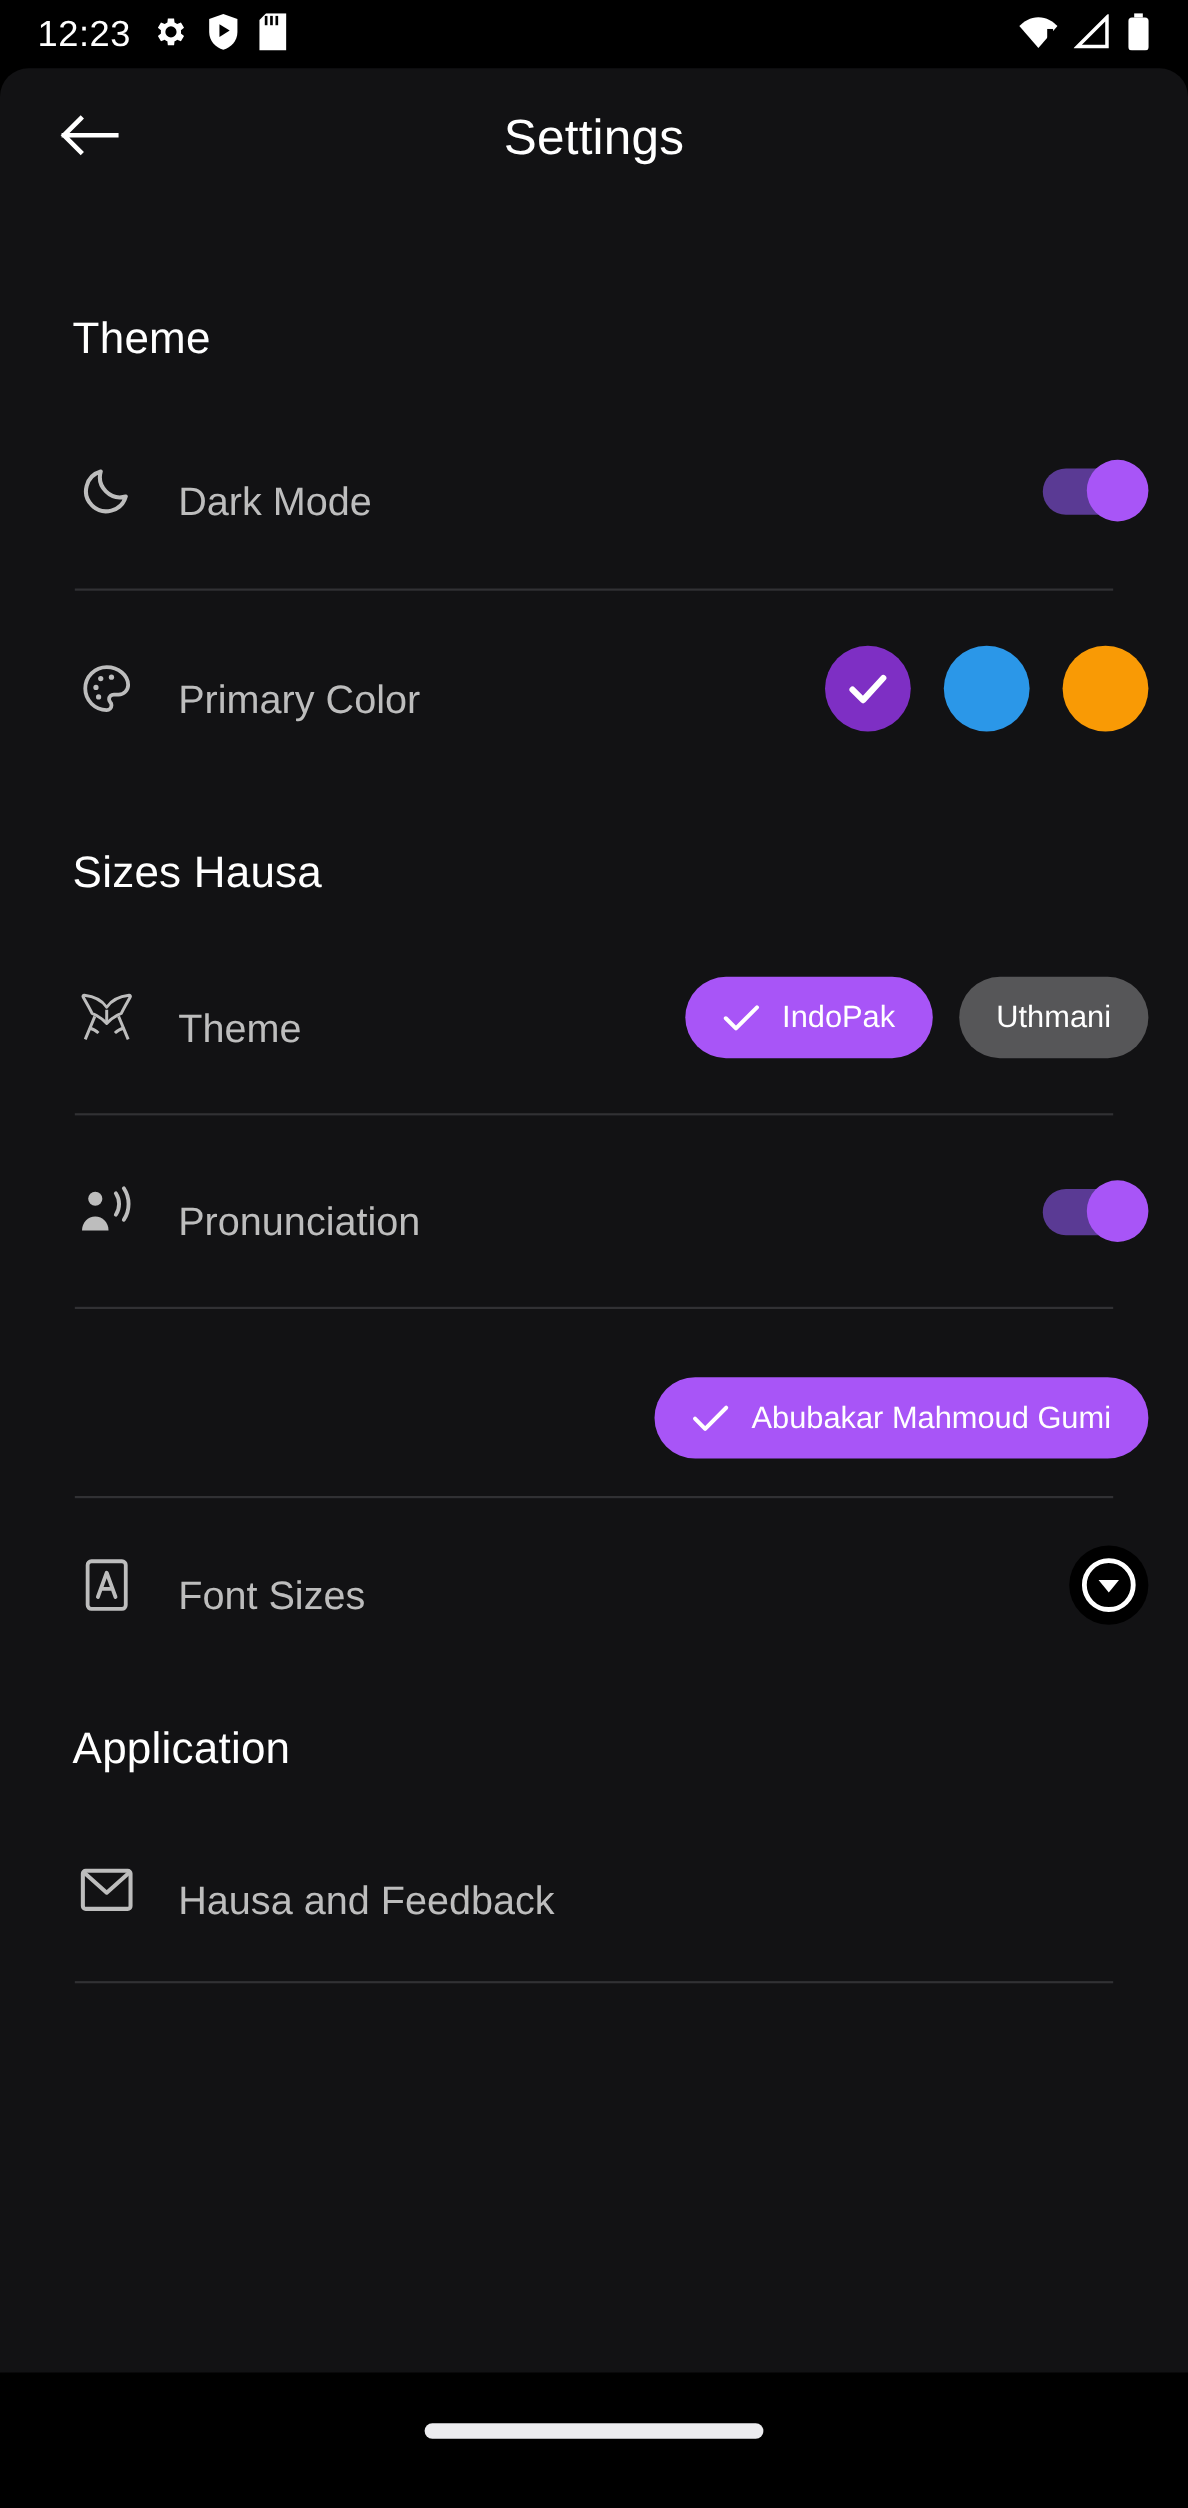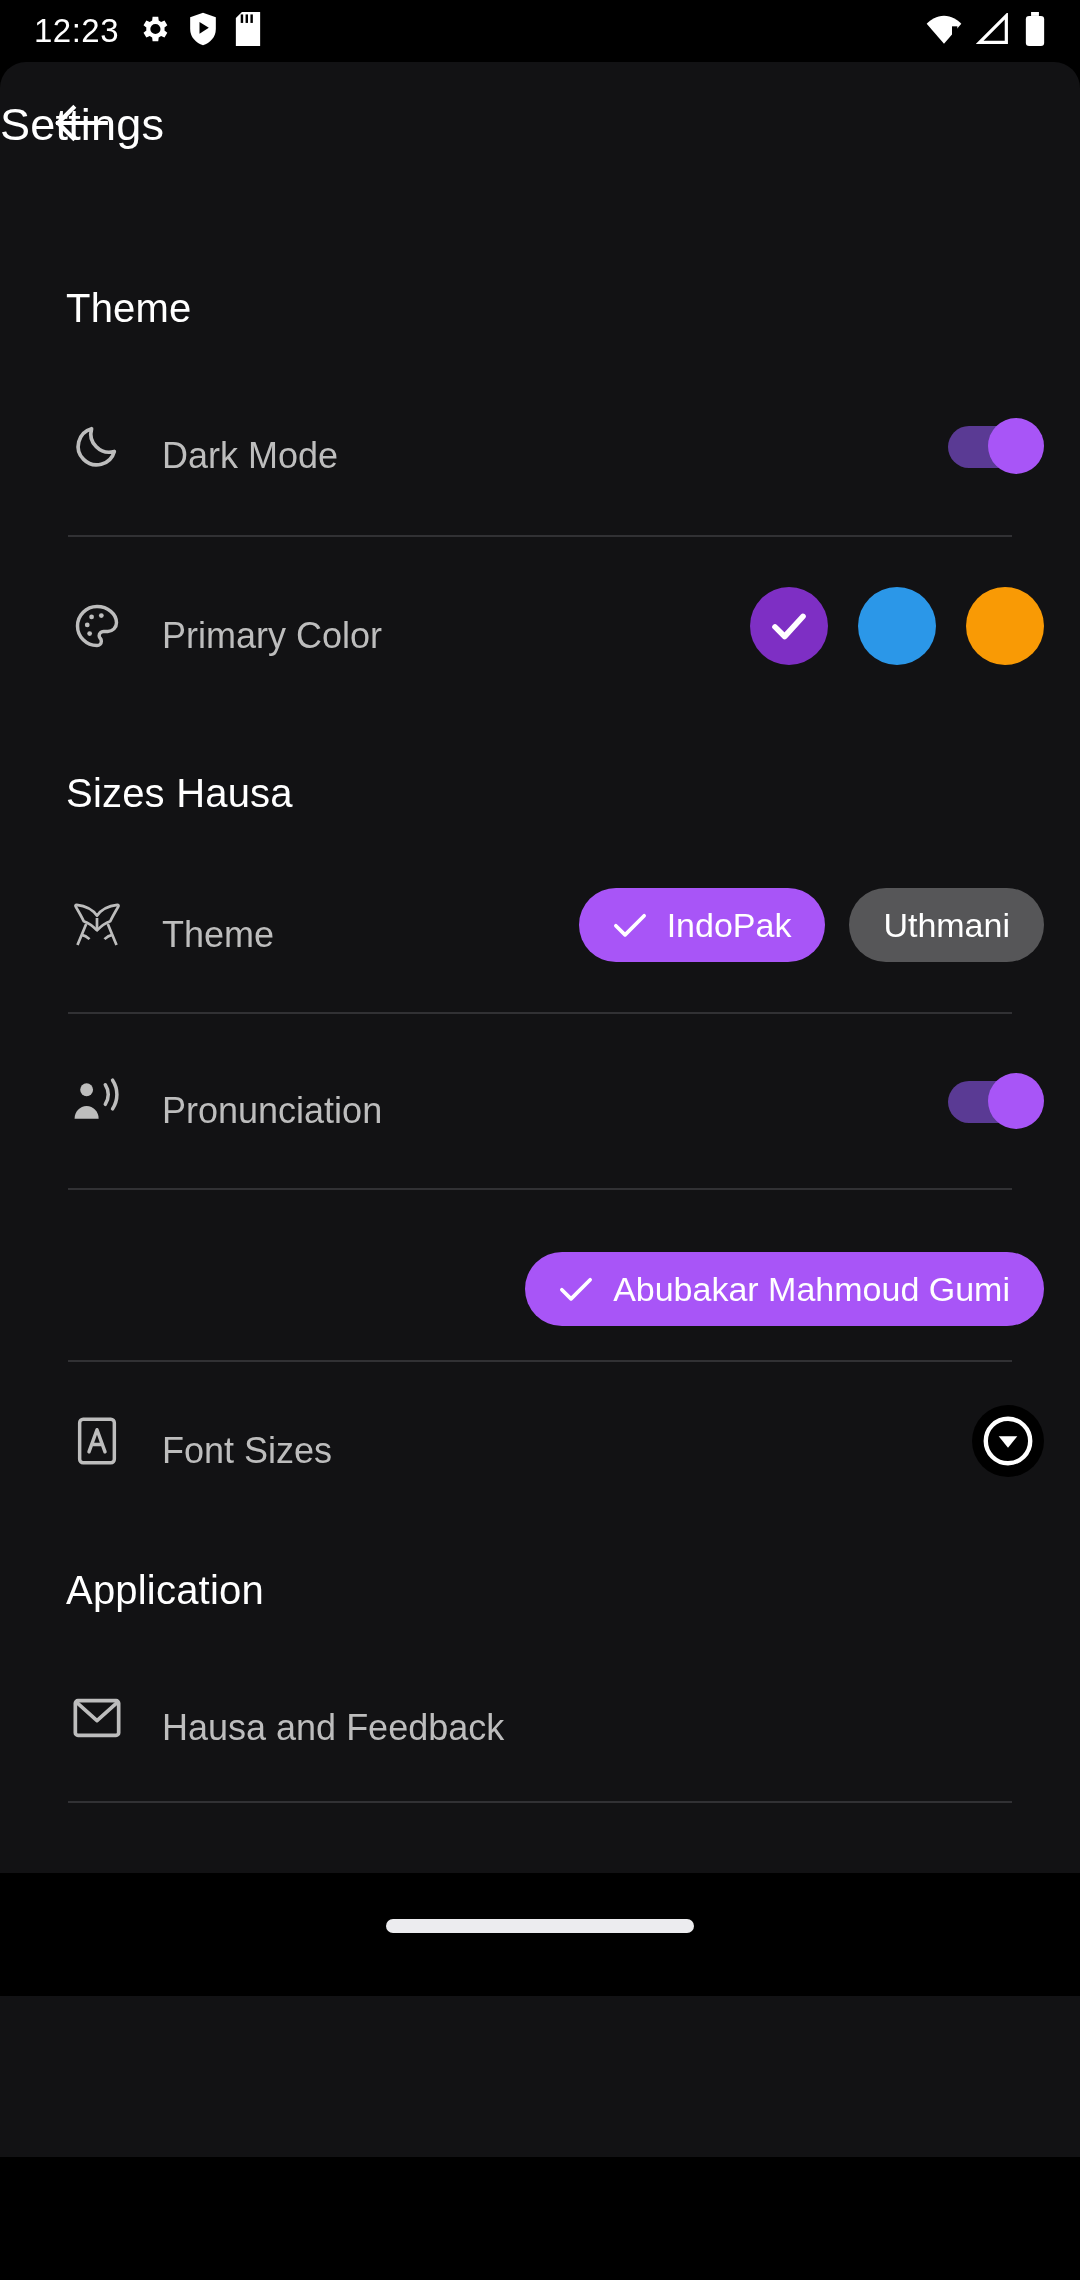--- a/index.html
+++ b/index.html
@@ -2,21 +2,21 @@
 <html><head>
 <meta charset="utf-8">
 <style>
   * { margin:0; padding:0; box-sizing:border-box; }
   html, body {
     width:1080px; height:2280px;
     background:#000;
     font-family:"Liberation Sans", sans-serif;
     overflow:hidden;
   }
-  .phone { position:relative; width:1080px; height:1996px; background:#000; }
+  .phone { position:relative; width:1080px; height:2280px; background:#000; }
 
   
   .statusbar {
     position:absolute; top:0; left:0; width:1080px; height:62px;
     background:#000; display:flex; align-items:center;
     padding:0 34px; color:#fff;
   }
   .sb-left { display:flex; align-items:center; gap:18px; }
   .sb-clock { font-size:33px; letter-spacing:0.5px; color:#fff; }
   .sb-right { margin-left:auto; display:flex; align-items:center; gap:14px; }
@@ -32,21 +32,21 @@
 
   
   .appbar { position:relative; height:126px; }
   .back-btn {
     position:absolute; left:46px; top:50%; transform:translateY(-50%);
     width:70px; height:70px; display:flex; align-items:center; justify-content:center;
     cursor:pointer;
   }
   .appbar-title {
     position:absolute; left:0; right:0; top:50%; transform:translateY(-50%);
-    text-align:left; color:#ffffff; font-size:45px; font-weight:400;
+    text-align:center; color:#ffffff; font-size:45px; font-weight:400;
     letter-spacing:0.2px;
   }
 
   
   .section-title {
     color:#ffffff; font-size:40px; font-weight:400;
     padding:0 0 0 66px; letter-spacing:0.2px;
   }
 
   
@@ -89,21 +89,21 @@
     width:78px; height:78px; border-radius:50%;
     display:flex; align-items:center; justify-content:center; cursor:pointer;
   }
   .swatch-check { width:42px; height:42px; }
 
   
   .chips { display:flex; align-items:center; gap:24px; }
   .chip {
     display:flex; align-items:center; gap:20px;
     height:74px; padding:12px 34px; border-radius:37px;
-    font-size:34px; color:#ffffff; cursor:pointer; white-space:nowrap;
+    font-size:28px; color:#ffffff; cursor:pointer; white-space:nowrap;
   }
   .chip.selected { background:#a855f7; }
   .chip.unselected { background:#565658; }
   .chip-check { width:34px; height:26px; }
 
   .chip-row { display:flex; justify-content:flex-end; padding:0 36px 0 66px; }
 
   
   .expand-btn {
     width:72px; height:72px; border-radius:50%;

